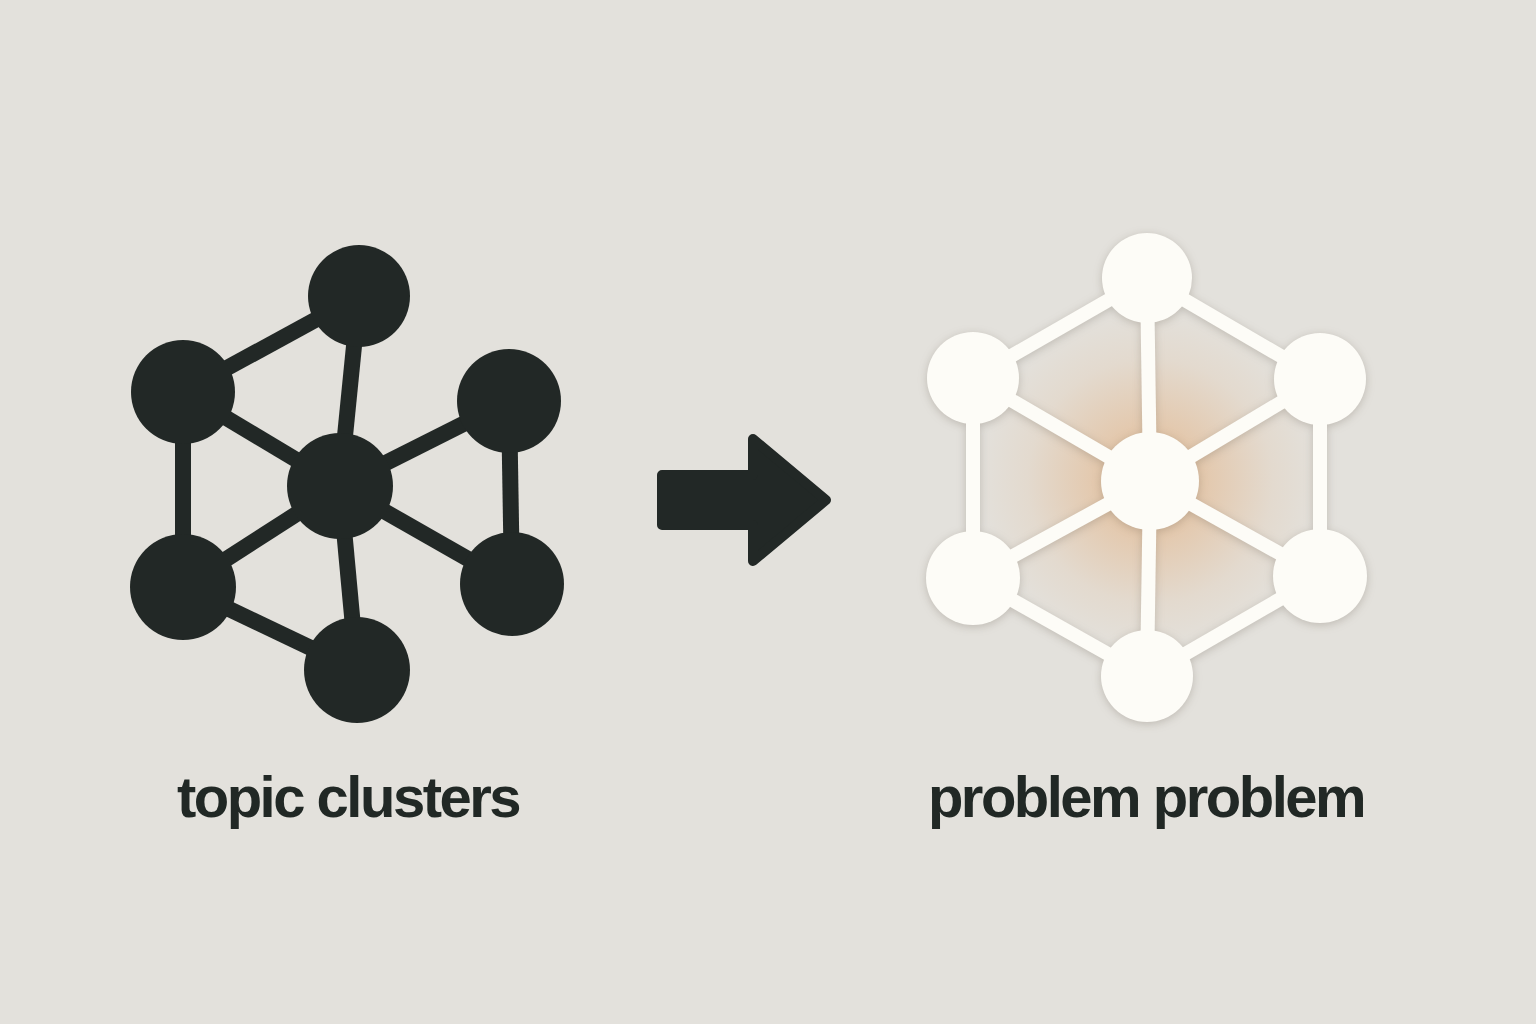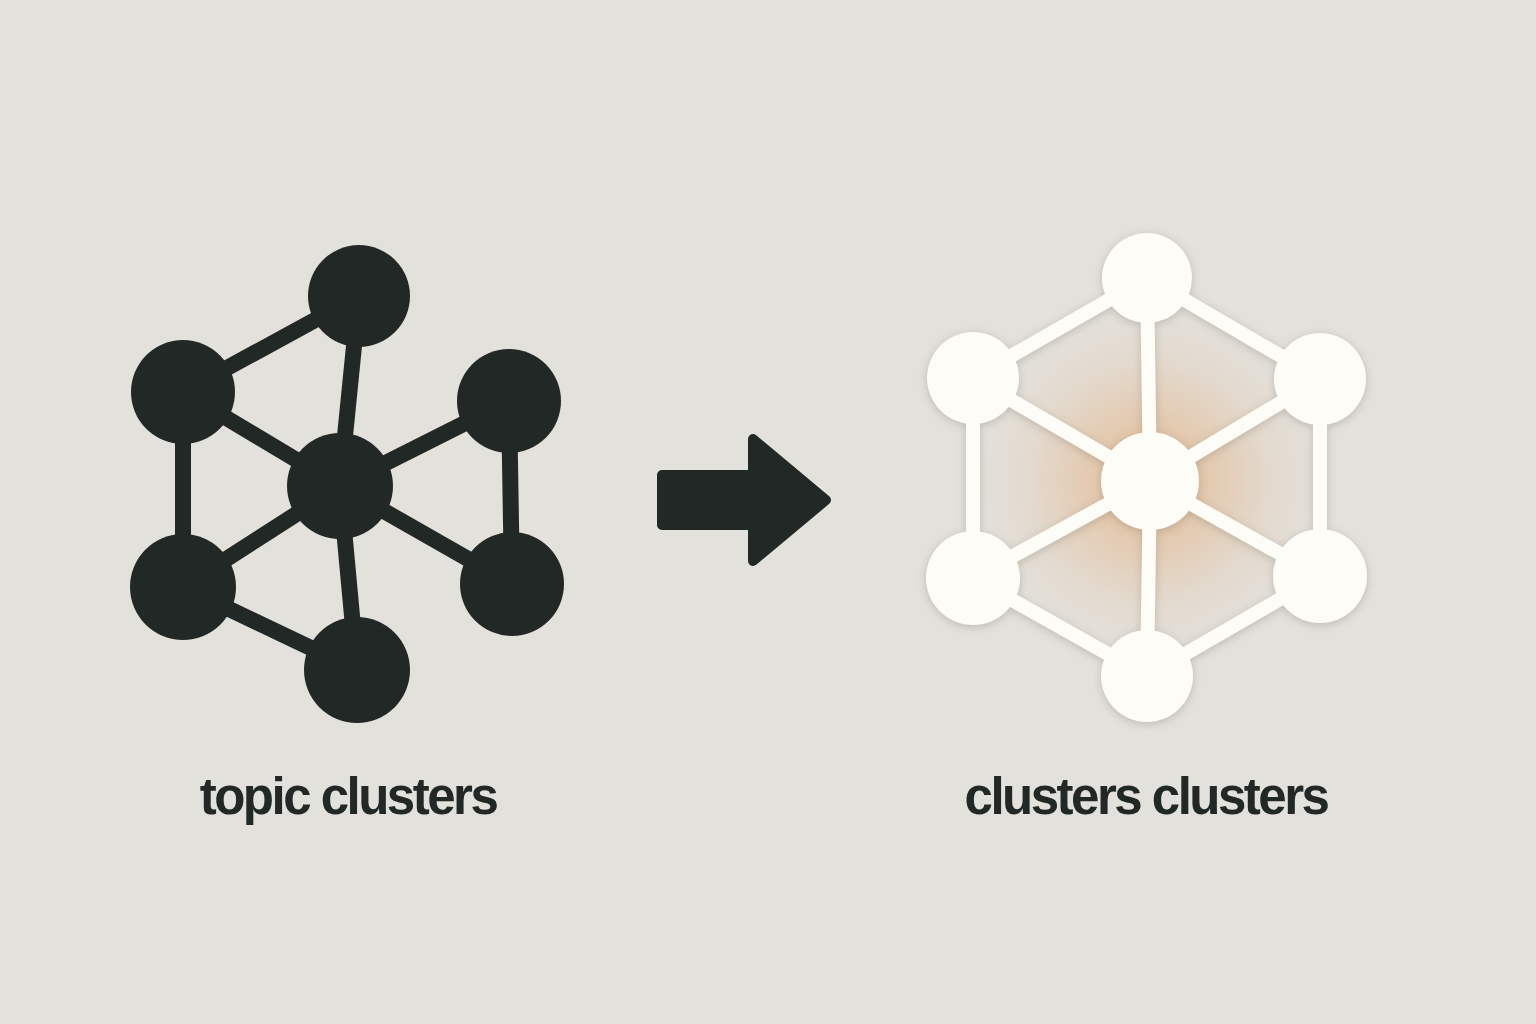--- a/index.html
+++ b/index.html
@@ -19,21 +19,21 @@
     top: 0;
     width: 1536px;
     height: 1024px;
     display: block;
   }
   .cluster-label {
     position: absolute;
     top: 766px;
     width: 620px;
     text-align: center;
-    font-size: 51px;
+    font-size: 58px;
     font-weight: 700;
     letter-spacing: -2.5px;
     line-height: 62px;
     white-space: nowrap;
   }
   .label-left  { left: 38px;  }
   .label-right { left: 836px; }
 </style>
 </head>
 <body>
@@ -87,14 +87,14 @@
         <circle cx="1320" cy="379" r="46" fill="#fdfcf7"></circle>
         <circle cx="973" cy="578" r="47" fill="#fdfcf7"></circle>
         <circle cx="1320" cy="576" r="47" fill="#fdfcf7"></circle>
         <circle cx="1147" cy="676" r="46" fill="#fdfcf7"></circle>
       </g>
       <polygon points="662,475 753,475 753,439 826,500 753,561 753,525 662,525" fill="#222826" stroke="#222826" stroke-width="10" stroke-linejoin="round"></polygon>
     </svg>
 
   <div class="cluster-label label-left" style="color: rgb(33, 40, 37);">topic clusters</div>
 
-  <div class="cluster-label label-right" style="color: rgb(33, 40, 37);">clusters clusters</div>
+  <div class="cluster-label label-right" style="color: rgb(33, 40, 37);">problem problem</div>
 </div>
 
 </body></html>

